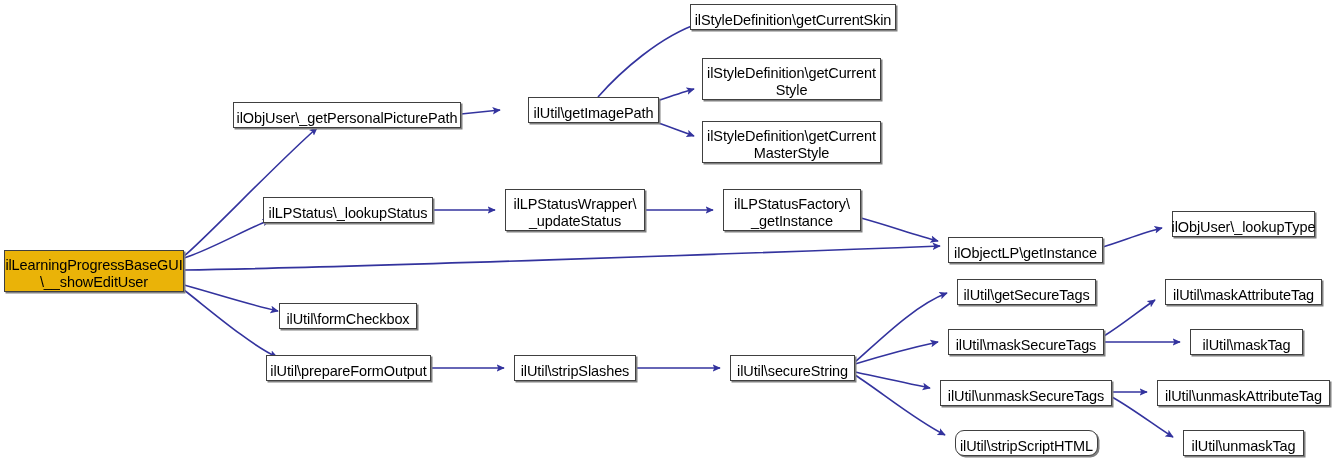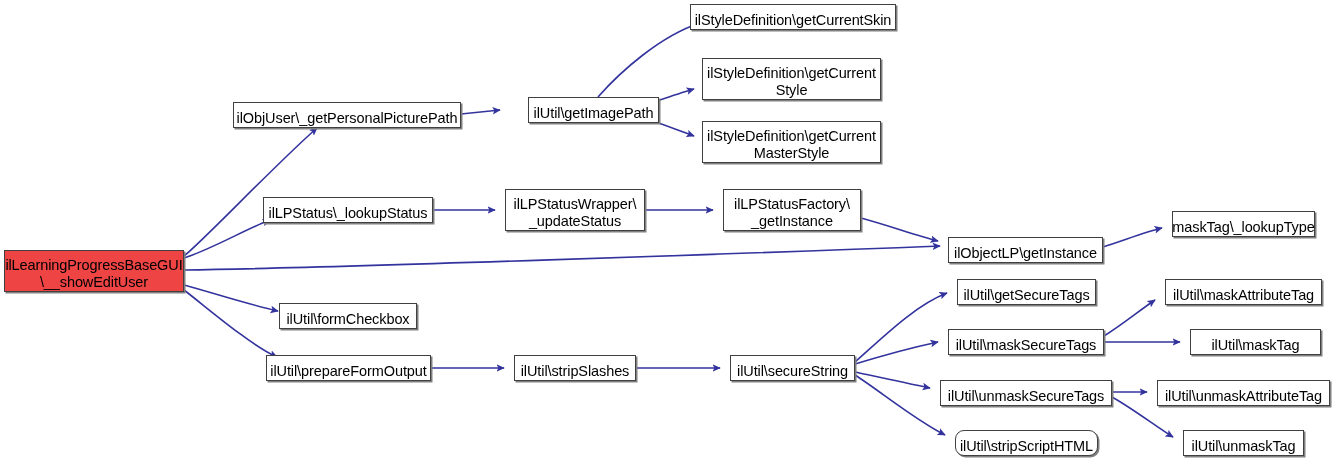--- a/index.html
+++ b/index.html
@@ -35,21 +35,21 @@
     border: 1px solid #404040;
     color: #000000;
     font-size: 14.5px;
     line-height: 17px;
     letter-spacing: -0.1px;
     white-space: pre-line;
     box-shadow: 1.5px 1.5px 0 0 #808080;
     z-index: 5;
   }
   .node.root {
-    background: #ef4444;
+    background: #eab308;
     border: 1px solid #404040;
     box-shadow: 1.5px 1.5px 0 0 #808080;
   }
 </style>
 </head>
 <body>
 
 <div id="graph-root">
   <svg id="edge-layer" width="1333" height="463" viewBox="0 0 1333 463" xmlns="http://www.w3.org/2000/svg">
     <defs>
@@ -92,27 +92,27 @@
       <div class="node" style="left: 702px; top: 58px; width: 179px; height: 42px;"><span>ilStyleDefinition\getCurrent
 Style</span></div>
       <div class="node" style="left: 702px; top: 121px; width: 179px; height: 42px;"><span>ilStyleDefinition\getCurrent
 MasterStyle</span></div>
       <div class="node" style="left: 263px; top: 197px; width: 170px; height: 26px;"><span>ilLPStatus\_lookupStatus</span></div>
       <div class="node" style="left: 505px; top: 189px; width: 140px; height: 42px;"><span>ilLPStatusWrapper\
 _updateStatus</span></div>
       <div class="node" style="left: 723px; top: 189px; width: 138px; height: 42px;"><span>ilLPStatusFactory\
 _getInstance</span></div>
       <div class="node" style="left: 948px; top: 237px; width: 155px; height: 26px;"><span>ilObjectLP\getInstance</span></div>
-      <div class="node" style="left: 1172px; top: 211px; width: 143px; height: 26px;"><span>maskTag\_lookupType</span></div>
+      <div class="node" style="left: 1172px; top: 211px; width: 143px; height: 26px;"><span>ilObjUser\_lookupType</span></div>
       <div class="node" style="left: 279px; top: 303px; width: 138px; height: 26px;"><span>ilUtil\formCheckbox</span></div>
       <div class="node" style="left: 266px; top: 355px; width: 165px; height: 26px;"><span>ilUtil\prepareFormOutput</span></div>
       <div class="node" style="left: 514px; top: 355px; width: 122px; height: 26px;"><span>ilUtil\stripSlashes</span></div>
       <div class="node" style="left: 730px; top: 355px; width: 125px; height: 26px;"><span>ilUtil\secureString</span></div>
       <div class="node" style="left: 957px; top: 279px; width: 139px; height: 26px;"><span>ilUtil\getSecureTags</span></div>
       <div class="node" style="left: 948px; top: 329px; width: 156px; height: 26px;"><span>ilUtil\maskSecureTags</span></div>
       <div class="node" style="left: 940px; top: 380px; width: 172px; height: 26px;"><span>ilUtil\unmaskSecureTags</span></div>
       <div class="node" style="left: 955px; top: 430px; width: 143px; height: 26px; border-radius: 9px;"><span>ilUtil\stripScriptHTML</span></div>
       <div class="node" style="left: 1165px; top: 279px; width: 157px; height: 26px;"><span>ilUtil\maskAttributeTag</span></div>
-      <div class="node" style="left: 1190px; top: 329px; width: 131px; height: 26px;"><span>ilUtil\maskTag</span></div>
+      <div class="node" style="left: 1190px; top: 329px; width: 113px; height: 26px;"><span>ilUtil\maskTag</span></div>
       <div class="node" style="left: 1157px; top: 380px; width: 173px; height: 26px;"><span>ilUtil\unmaskAttributeTag</span></div>
       <div class="node" style="left: 1183px; top: 430px; width: 121px; height: 26px;"><span>ilUtil\unmaskTag</span></div>
     </div>
 </div>
 
 </body></html>

